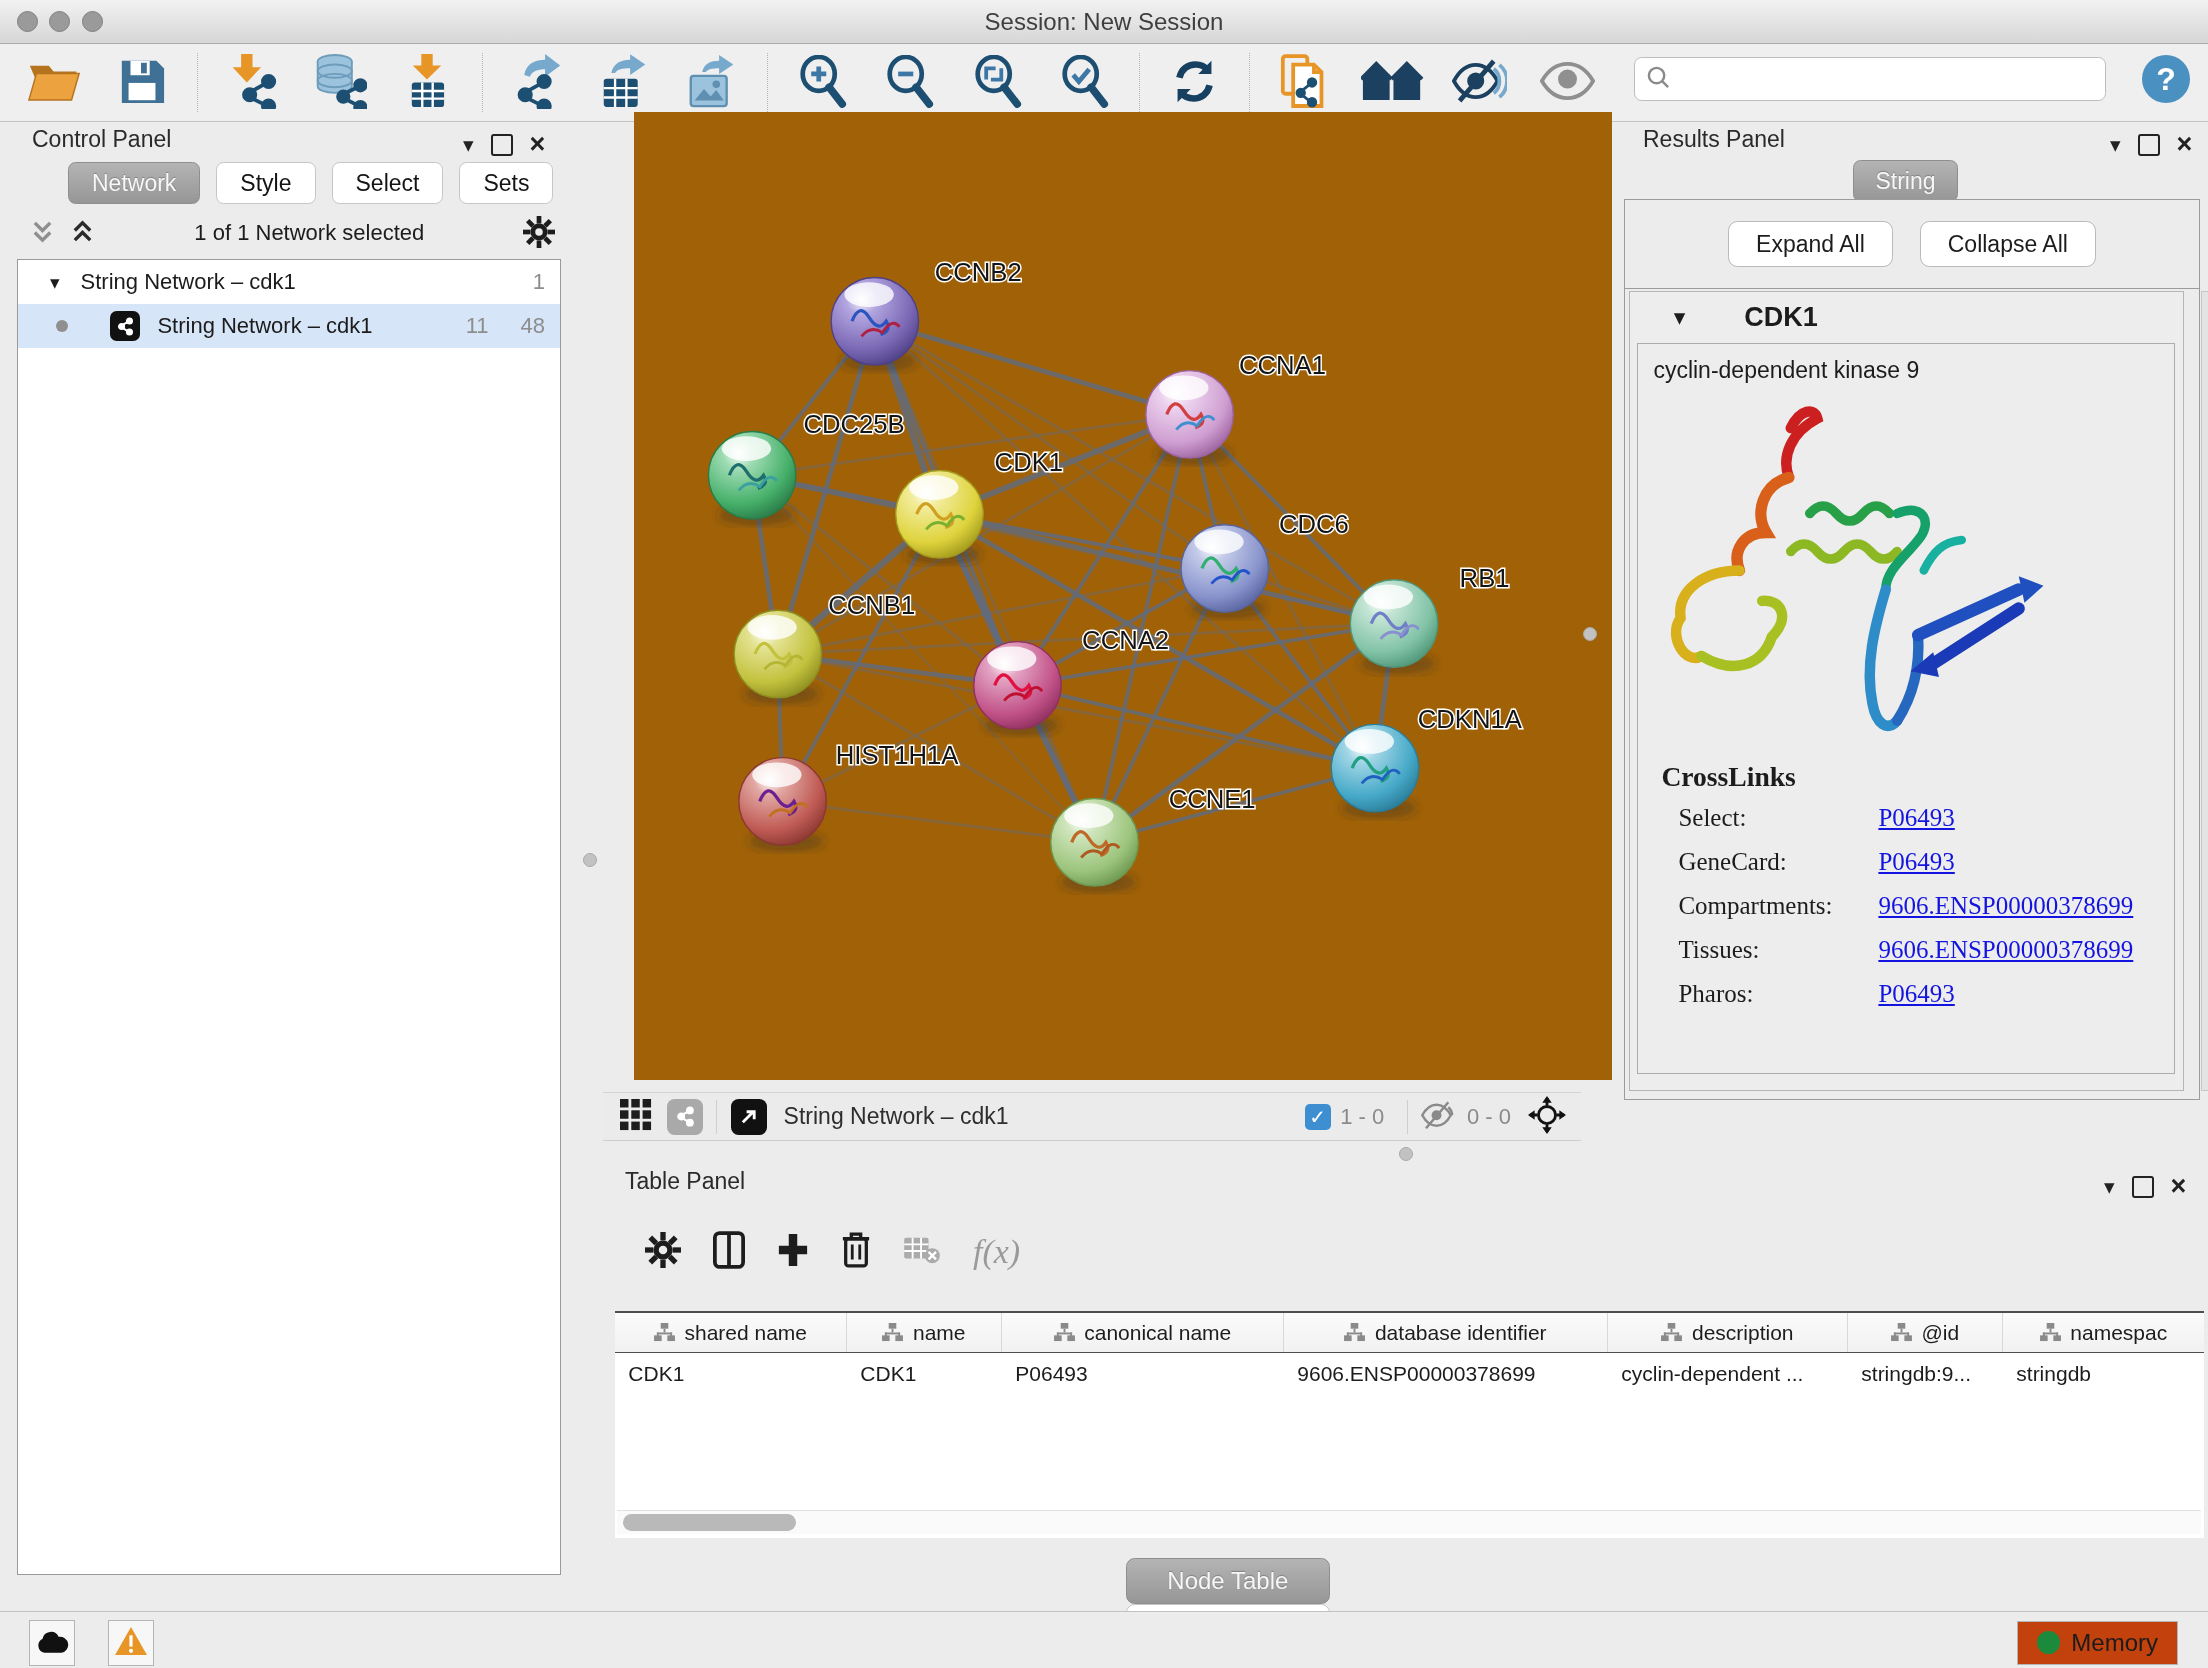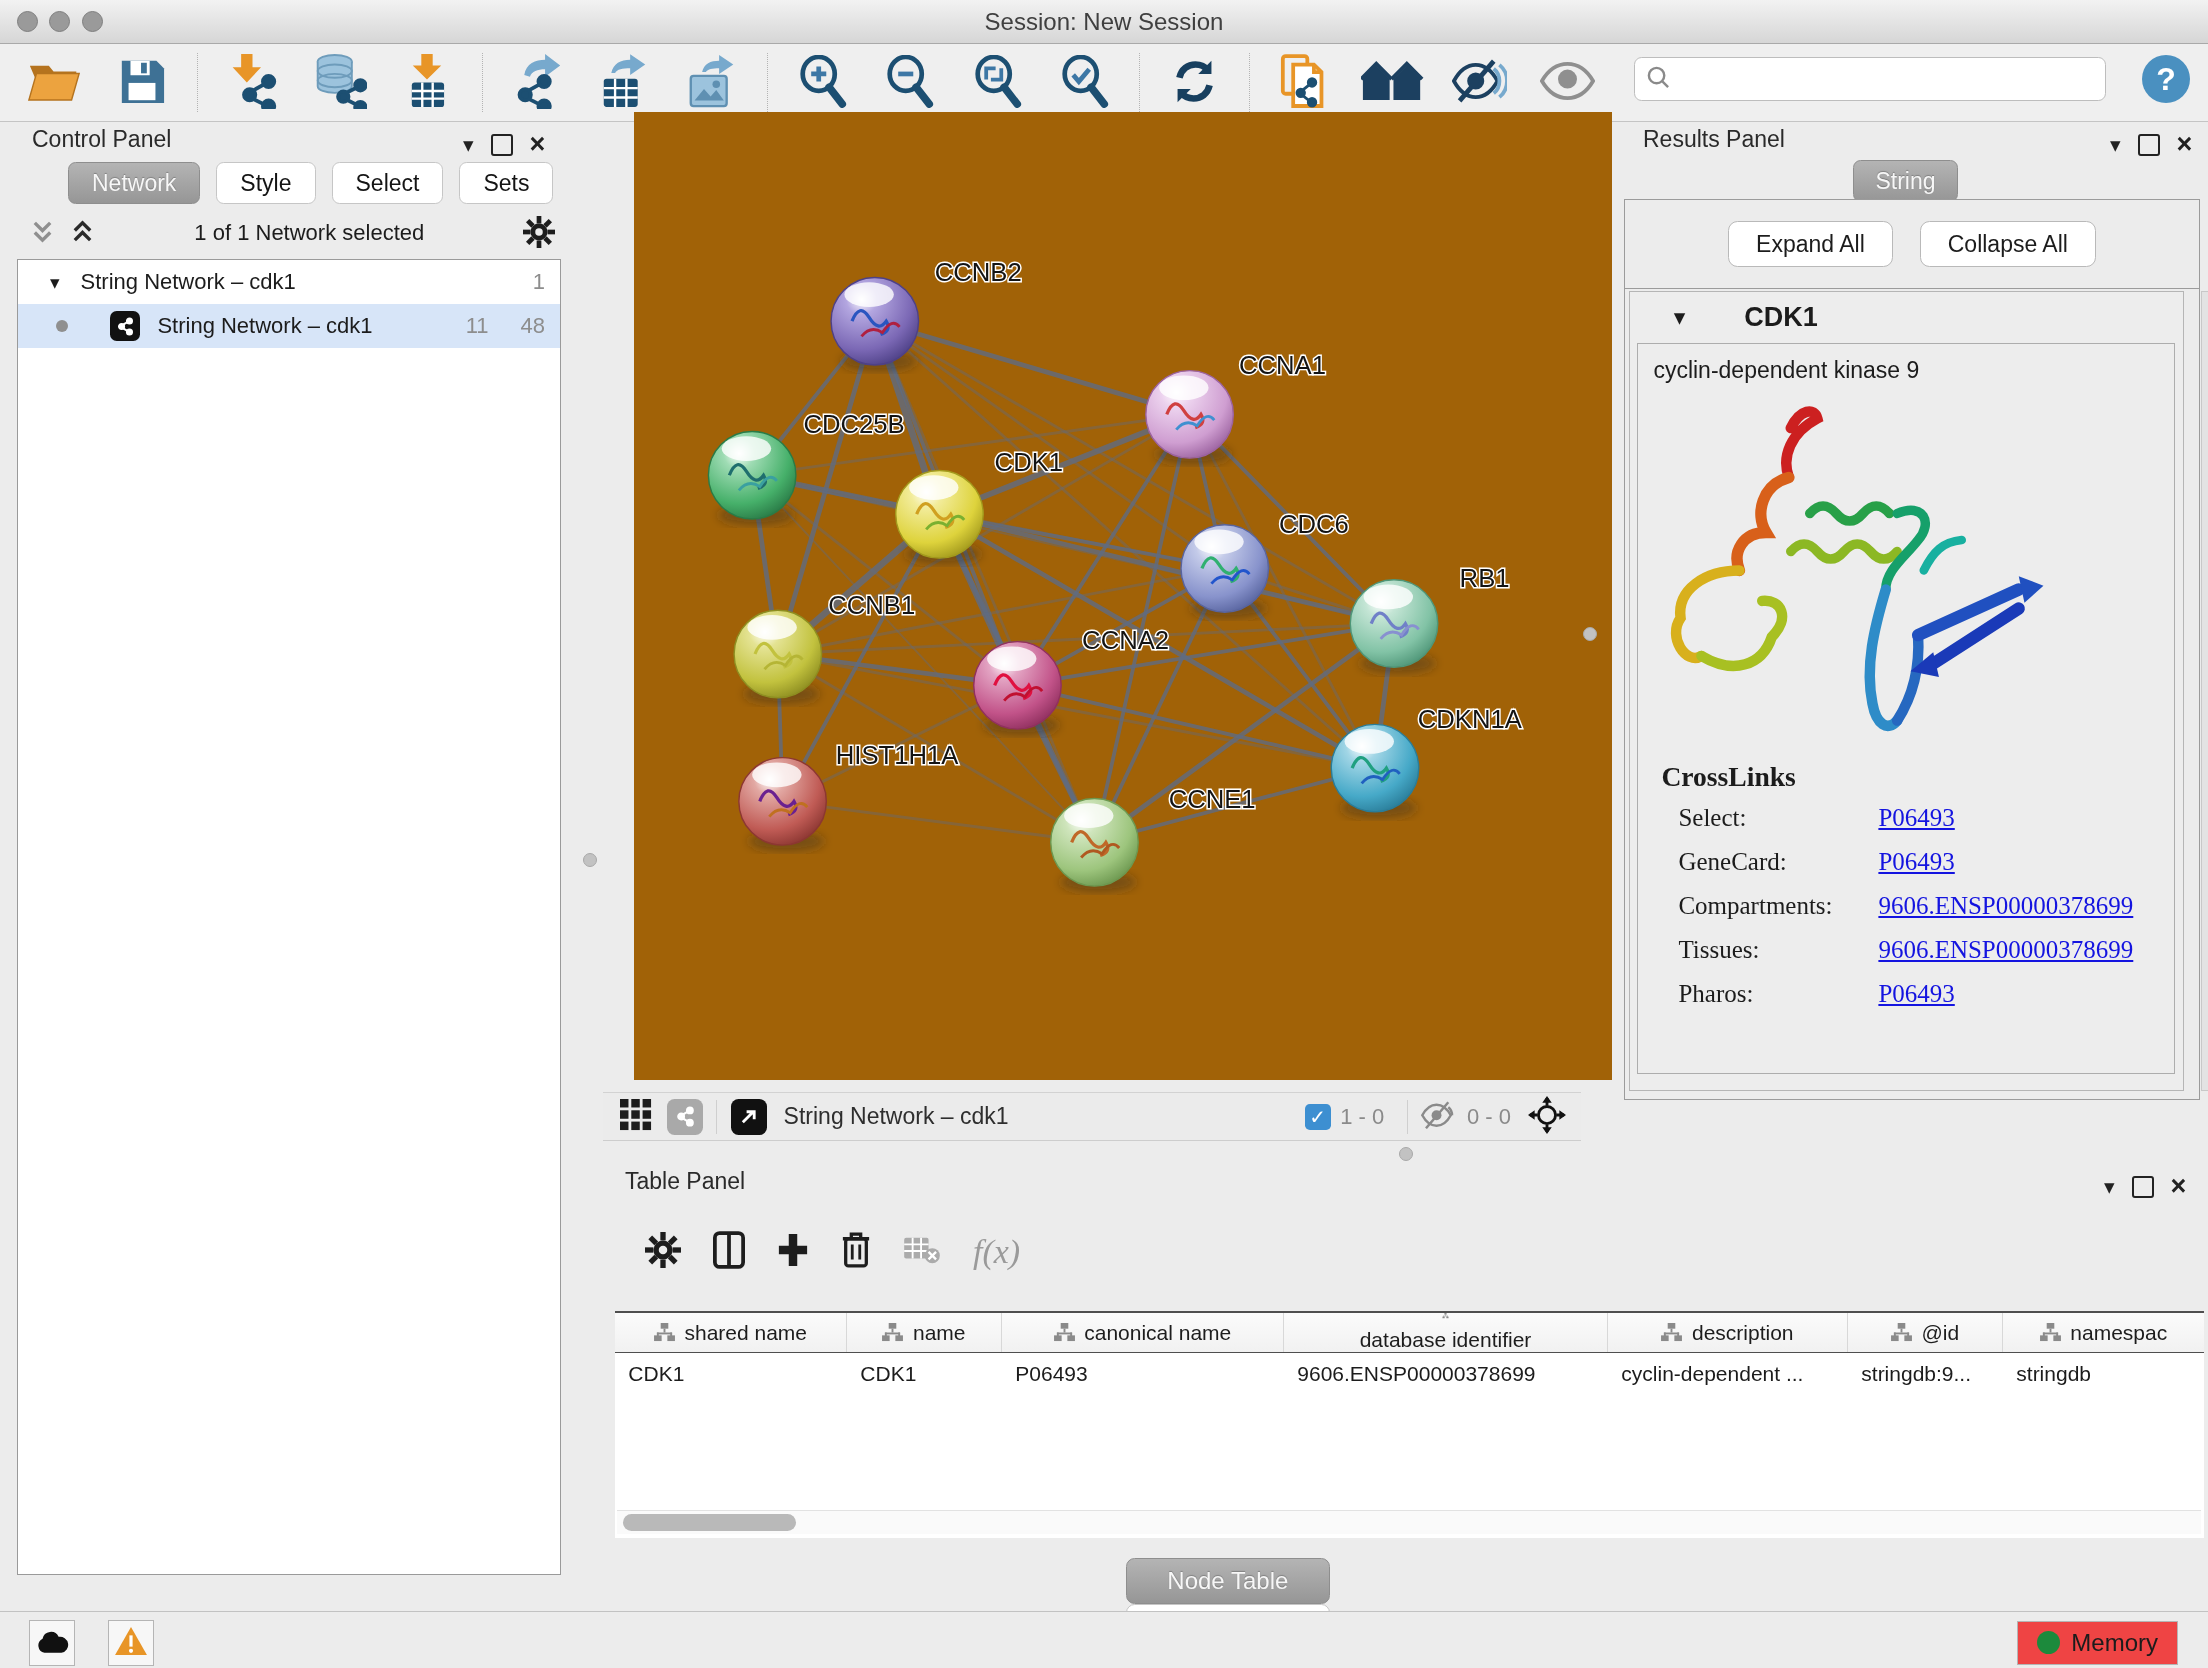--- a/index.html
+++ b/index.html
@@ -92,21 +92,21 @@
   .tp-row{display:flex;height:42px;align-items:center;font-size:21px;}
   .tp-cell{padding-left:13.3px;box-sizing:border-box;flex:none;white-space:nowrap;overflow:hidden;}
   .tp-hscroll{position:absolute;left:1.9px;bottom:3.8px;width:1584px;height:23px;background:#fafafa;border-top:1px solid #e2e2e2;}
   .tp-thumb{position:absolute;left:5.7px;top:2.9px;width:173px;height:17px;border-radius:8.6px;background:#b9b9b9;}
   .tp-tabs{position:absolute;left:1126px;top:1558px;display:flex;flex-direction:column;}
   .tp-tabs .tab{height:44px;padding:0 25px;font-size:24px;border-radius:8.6px;margin-right:1px;}
   
   .statusbar{position:absolute;left:0;top:1611px;width:2208px;height:57px;background:#ececec;border-top:1px solid #c2c2c2;}
   .sb-btn{position:absolute;top:7.6px;width:46px;height:46px;background:#f7f7f7;border:1.9px solid #b5b5b5;
     display:flex;align-items:center;justify-content:center;box-sizing:border-box;}
-  .memory-btn{position:absolute;right:30px;top:8.6px;height:44px;background:#ef4444;border:1.9px solid #b5b5b5;
+  .memory-btn{position:absolute;right:30px;top:8.6px;height:44px;background:#c2410c;border:1.9px solid #b5b5b5;
     display:flex;align-items:center;gap:11.4px;padding:0 19px;font-size:24px;box-sizing:border-box;}
   .mem-dot{width:23px;height:23px;border-radius:50%;background:#1c8a3c;}
 </style>
 </head>
 <body>
 
 <div class="titlebar">
   <span class="traffic t1"></span>
   <span class="traffic t2"></span>
   <span class="traffic t3"></span>
@@ -767,21 +767,21 @@
             <rect x="7" y="0" width="8" height="6"></rect>
             <rect x="0" y="13" width="8" height="6"></rect>
             <rect x="14" y="13" width="8" height="6"></rect>
             <path d="M10 6h2v4h-2z"></path>
             <path d="M3 10h16v2H3z"></path>
             <path d="M3 10h2v4H3zM17 10h2v4h-2z"></path>
           </g>
         </svg>
         <span>canonical name</span>
       </div>
-      <div class="tp-hcell" style="width: 324px; flex-direction: column;">
+      <div class="tp-hcell" style="width: 324px;">
         <svg width="21" height="19" viewBox="0 0 22 20">
           <g fill="#8a8a8a">
             <rect x="7" y="0" width="8" height="6"></rect>
             <rect x="0" y="13" width="8" height="6"></rect>
             <rect x="14" y="13" width="8" height="6"></rect>
             <path d="M10 6h2v4h-2z"></path>
             <path d="M3 10h16v2H3z"></path>
             <path d="M3 10h2v4H3zM17 10h2v4h-2z"></path>
           </g>
         </svg>

